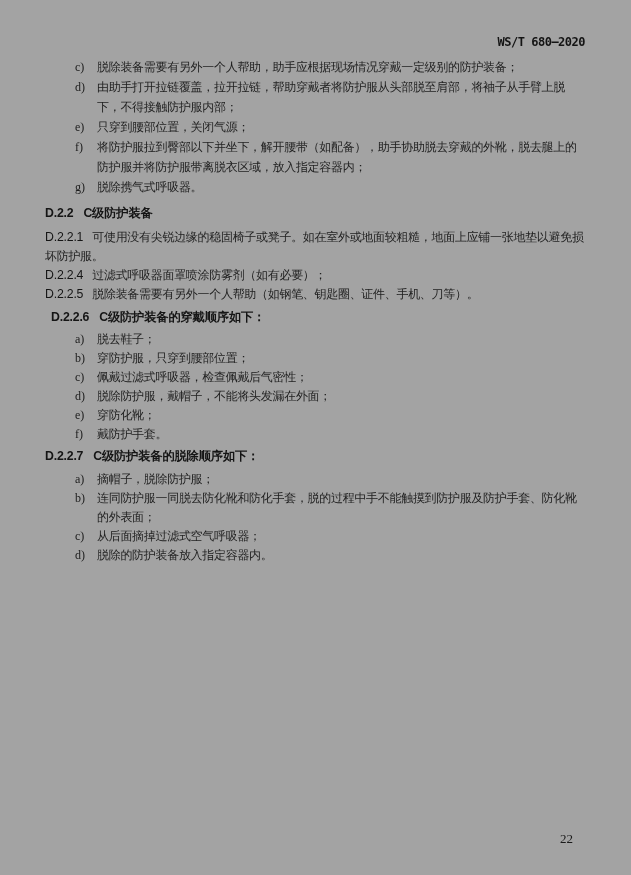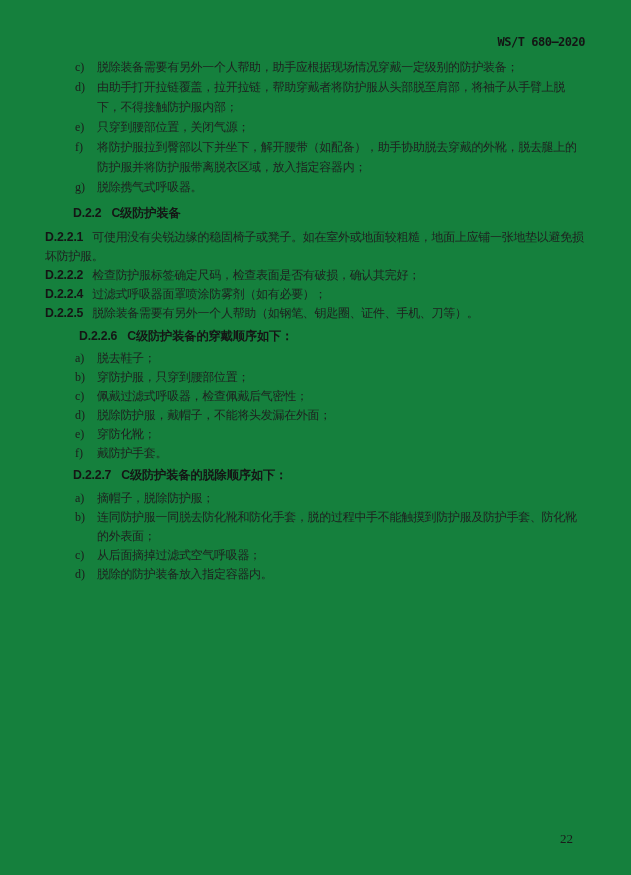--- a/index.html
+++ b/index.html
@@ -1,21 +1,21 @@
 <!DOCTYPE html>
 <html><head>
 <meta charset="utf-8">
 <style>
   * { margin:0; padding:0; box-sizing:border-box; }
   html,body { width:631px; height:875px; }
   body { background:#e8e8e8; }
   .doc {
     position:relative;
     width:631px; height:875px;
-    background:#15803d;
+    background:#a3a3a3;
     color:#1f1f1f;
     font-family:"Liberation Serif","DejaVu Serif",serif;
     font-size:12px;
     overflow:hidden;
   }
   .header {
     position:absolute;
     top:35px; right:46px;
     font-family:"DejaVu Sans Mono","Liberation Mono",monospace;
     font-weight:700;
@@ -43,31 +43,30 @@
   #list2 { margin-top:3px; }
   #list3 { margin-top:4px; }
   #list2 .li, #list3 .li { line-height:19px; }
   .sec-heading {
     font-family:"Liberation Sans","DejaVu Sans",sans-serif;
     font-weight:700;
     font-size:12.3px;
     line-height:20px;
     color:#151515;
     letter-spacing:-0.2px;
-    margin-left:28px;
   }
   .sec-heading .snum { margin-right:10px; letter-spacing:-0.2px; }
   #h22  { margin-top:6px; }
   #h226 { margin-top:3px;padding-left:6px; }
   #h227 { margin-top:2px; }
   .clause { line-height:19px; letter-spacing:-0.3px; }
   .clause.first { margin-top:5px; }
   .cnum {
     font-family:"Liberation Sans","DejaVu Sans",sans-serif;
-    font-weight:700;
+    font-weight:400;
     font-size:12.3px;
     letter-spacing:-0.2px;
     margin-right:9px;
     color:#151515;
   }
   .footer-pagenum {
     position:absolute;
     top:831px; left:560px;
     font-size:13px;
     color:#1a1a1a;
@@ -105,23 +104,20 @@
         <span class="litext">脱除携气式呼吸器。</span>
       </div>
     </div>
 
     <p class="sec-heading" id="h22">
       <span class="snum">D.2.2</span><span>C级防护装备</span>
     </p>
 
     <p class="clause first">
       <span class="cnum">D.2.2.1</span><span class="ctext">可使用没有尖锐边缘的稳固椅子或凳子。如在室外或地面较粗糙，地面上应铺一张地垫以避免损坏防护服。</span>
-    </p>
-    <p class="clause">
-      <span class="cnum">D.2.2.2</span><span class="ctext">检查防护服标签确定尺码，检查表面是否有破损，确认其完好；</span>
     </p>
     <p class="clause">
       <span class="cnum">D.2.2.4</span><span class="ctext">过滤式呼吸器面罩喷涂防雾剂（如有必要）；</span>
     </p>
     <p class="clause">
       <span class="cnum">D.2.2.5</span><span class="ctext">脱除装备需要有另外一个人帮助（如钢笔、钥匙圈、证件、手机、刀等）。</span>
     </p>
 
     <p class="sec-heading" id="h226">
       <span class="snum">D.2.2.6</span><span>C级防护装备的穿戴顺序如下：</span>

